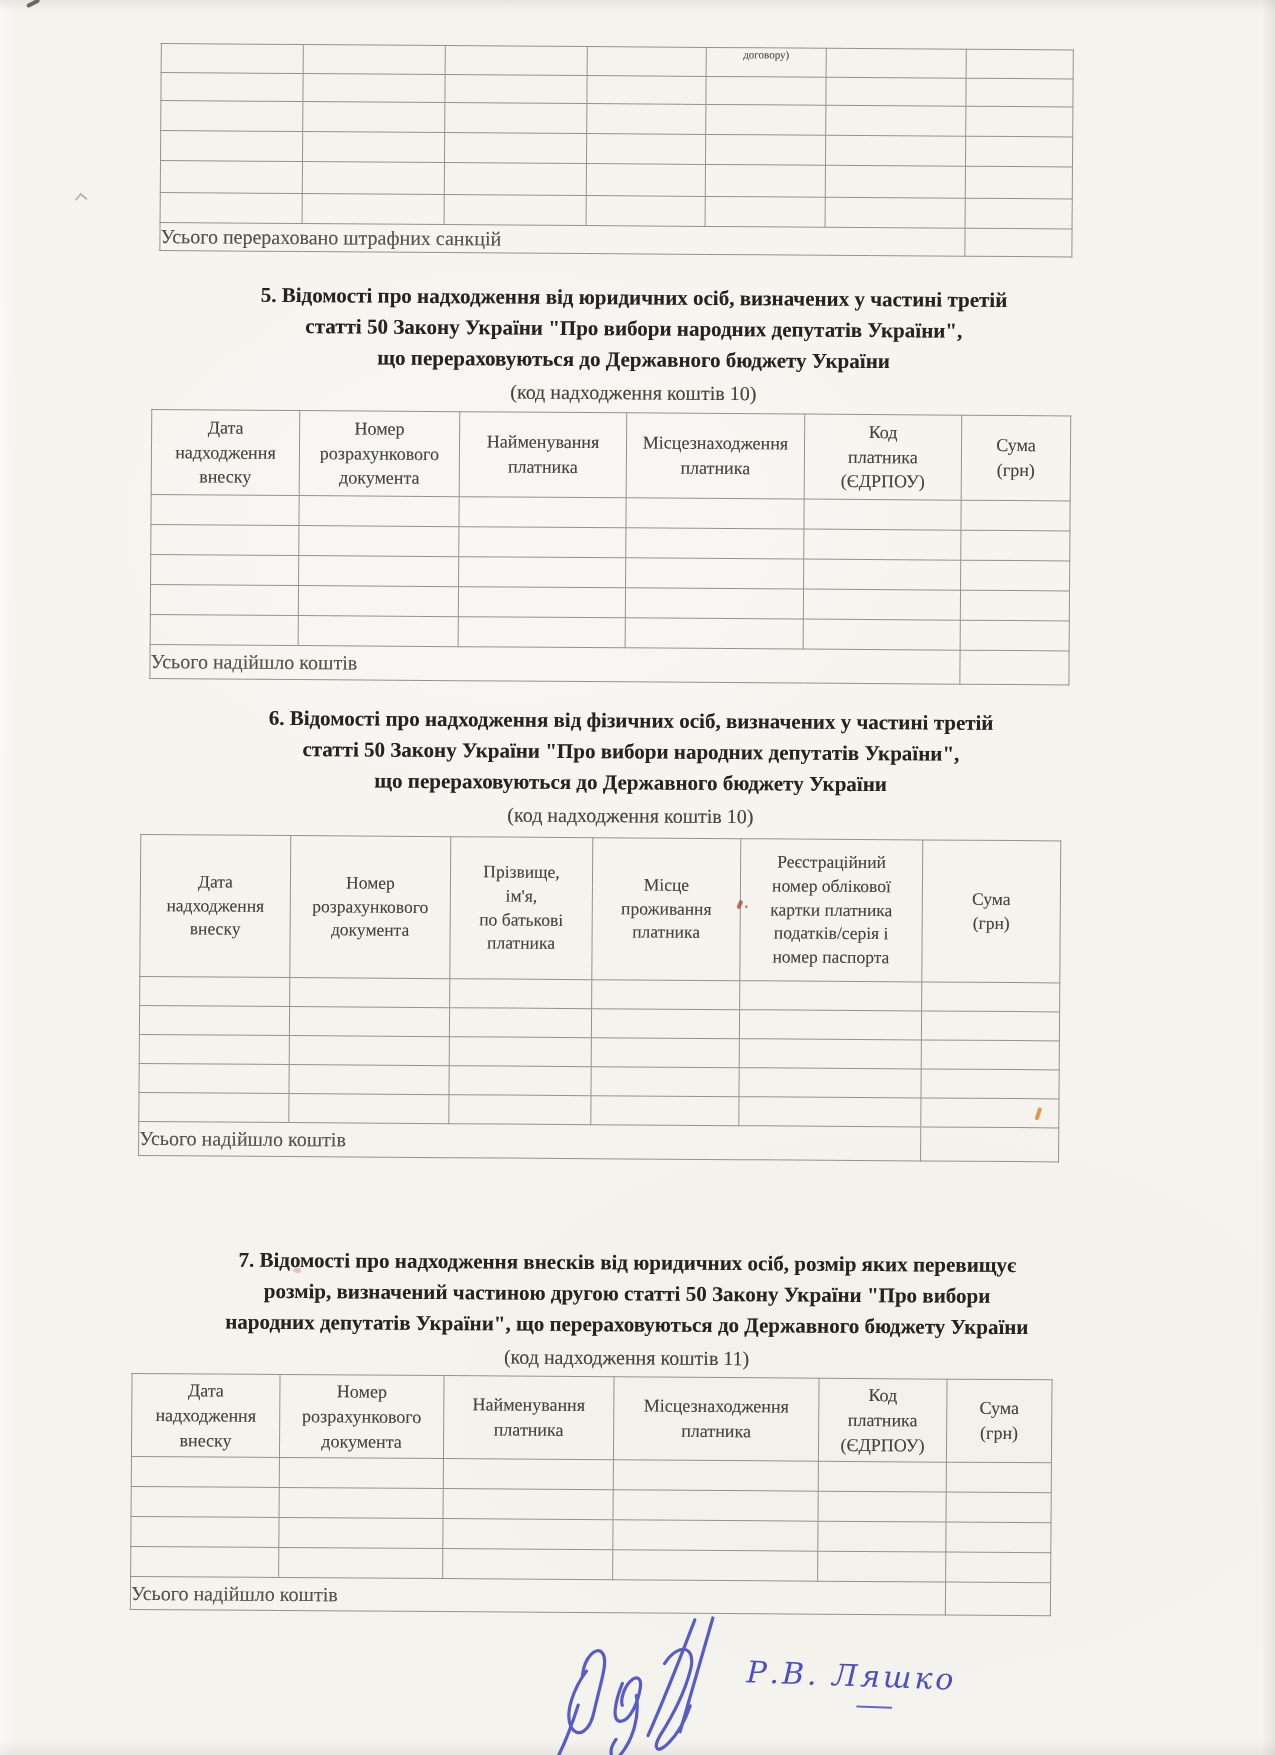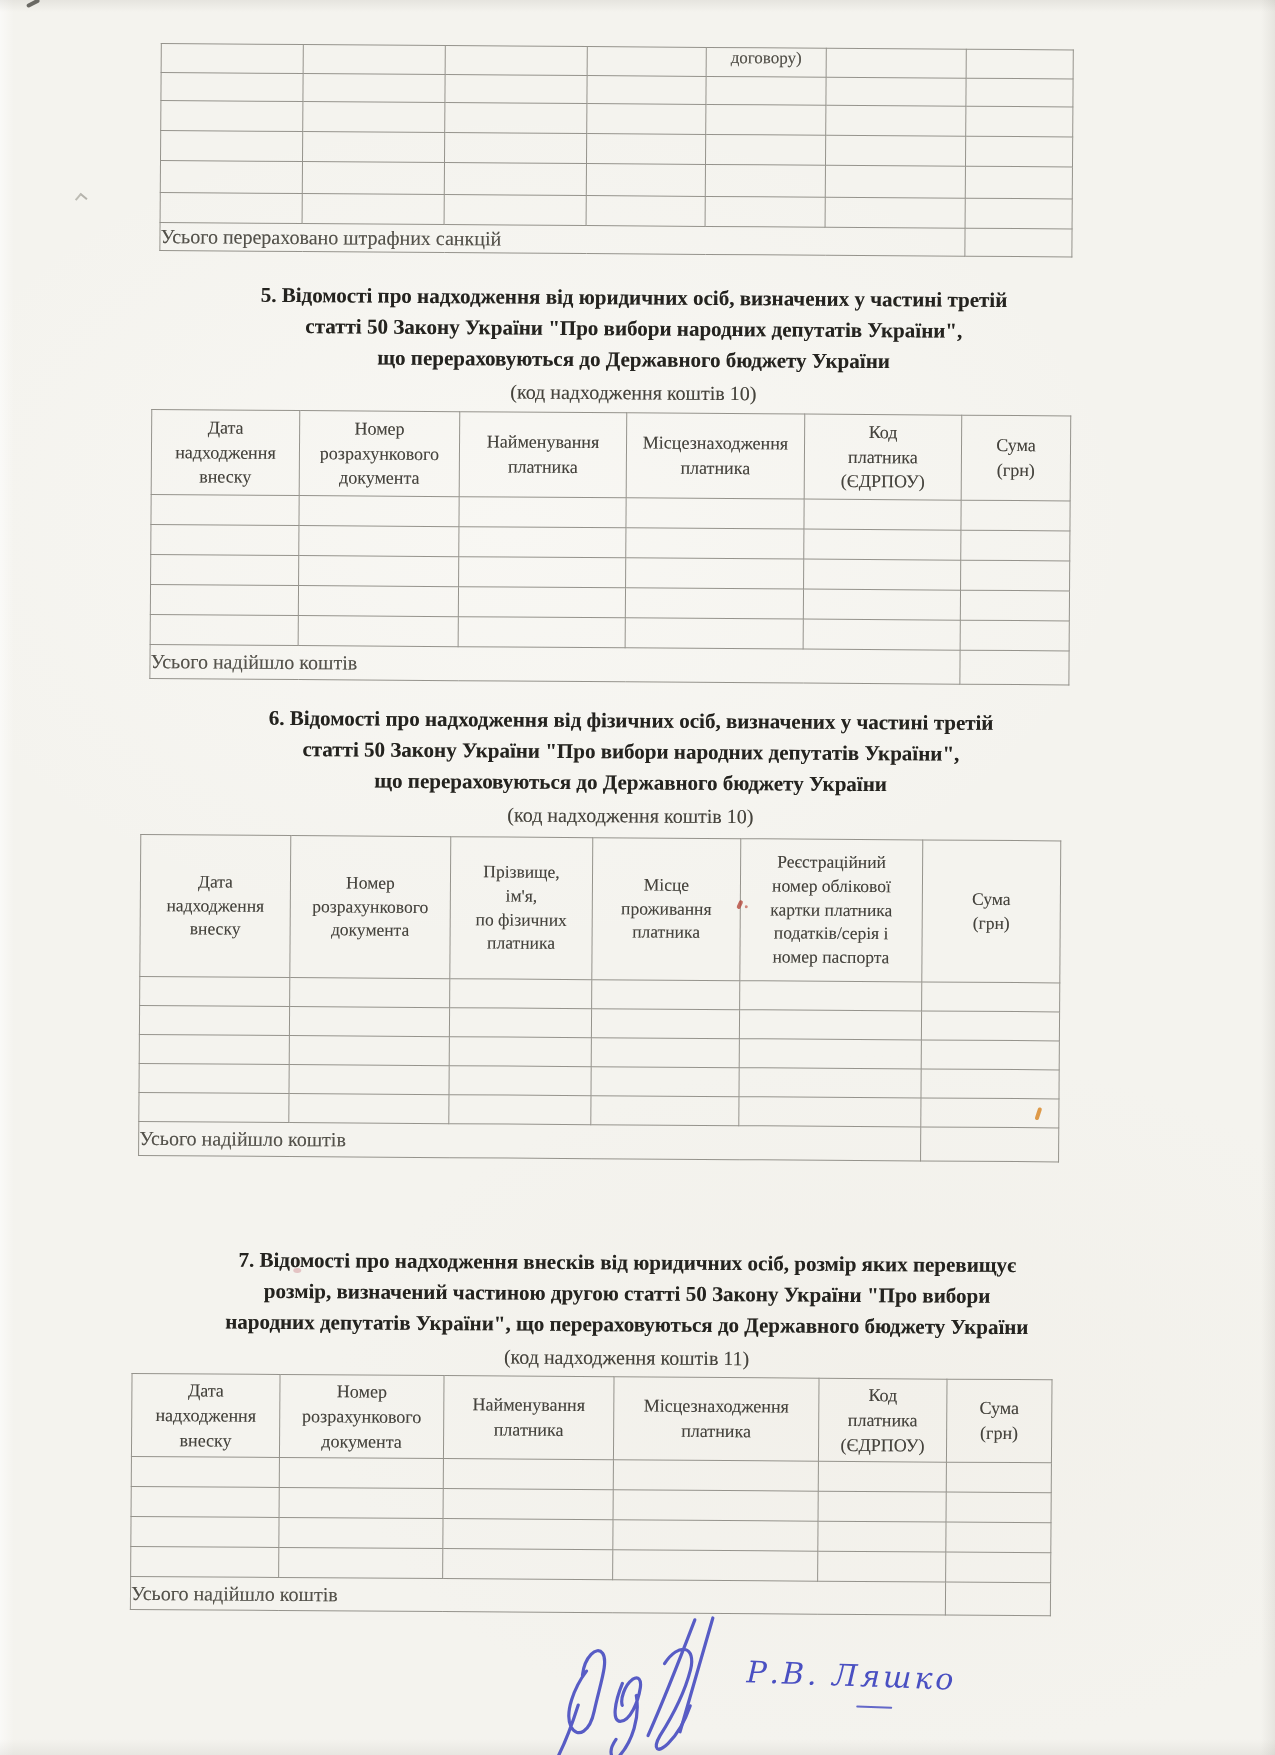--- a/index.html
+++ b/index.html
@@ -24,21 +24,21 @@
   .grid td, .grid th { border:1px solid #95938c; padding:0; }
   .grid th {
     font-weight:normal; font-size:18px; line-height:1.38; color:#45433d;
     text-align:center; vertical-align:middle; white-space:pre-line; padding:4px 6px;
   }
   .t6 th { font-size:17.5px; line-height:1.36; }
   .f-label {
     font-size:20px; color:#54524b; text-align:left;
     padding:2px 12px; vertical-align:middle; white-space:nowrap; overflow:visible;
   }
-  .c-text { font-size:17px; color:#53514a; text-align:center; vertical-align:top; padding-top:8px; }
+  .c-text { font-size:11px; color:#53514a; text-align:center; vertical-align:top; padding-top:8px; }
   .heading { position:absolute; left:55px; width:1150px; text-align:center; }
   .h-line { font-size:21px; font-weight:bold; color:#24231f; line-height:31px; }
   .h-sub  { font-size:20px; font-weight:normal; color:#45433c; line-height:30px; margin-top:2px; }
   .sig-name {
     position:absolute; left:752px; top:1652px;
     font-family:"DejaVu Serif","Liberation Serif",serif; font-style:italic;
     font-size:30px; letter-spacing:3px; color:#4a50c2;
     transform:rotate(1.6deg); text-shadow:none;
   }
   .sig-underline { position:absolute; left:862px; top:1700px; width:36px; height:2px; background:#4a50c2; transform:rotate(1.6deg); border-radius:2px; opacity:.85; }
@@ -224,21 +224,21 @@
       <thead>
         <tr style="height:142px">
           <th>Дата
 надходження
 внеску</th>
           <th>Номер
 розрахункового
 документа</th>
           <th>Прізвище,
 ім'я,
-по фізичних
+по батькові
 платника</th>
           <th>Місце
 проживання
 платника</th>
           <th>Реєстраційний
 номер облікової
 картки платника
 податків/серія і
 номер паспорта</th>
           <th>Сума

